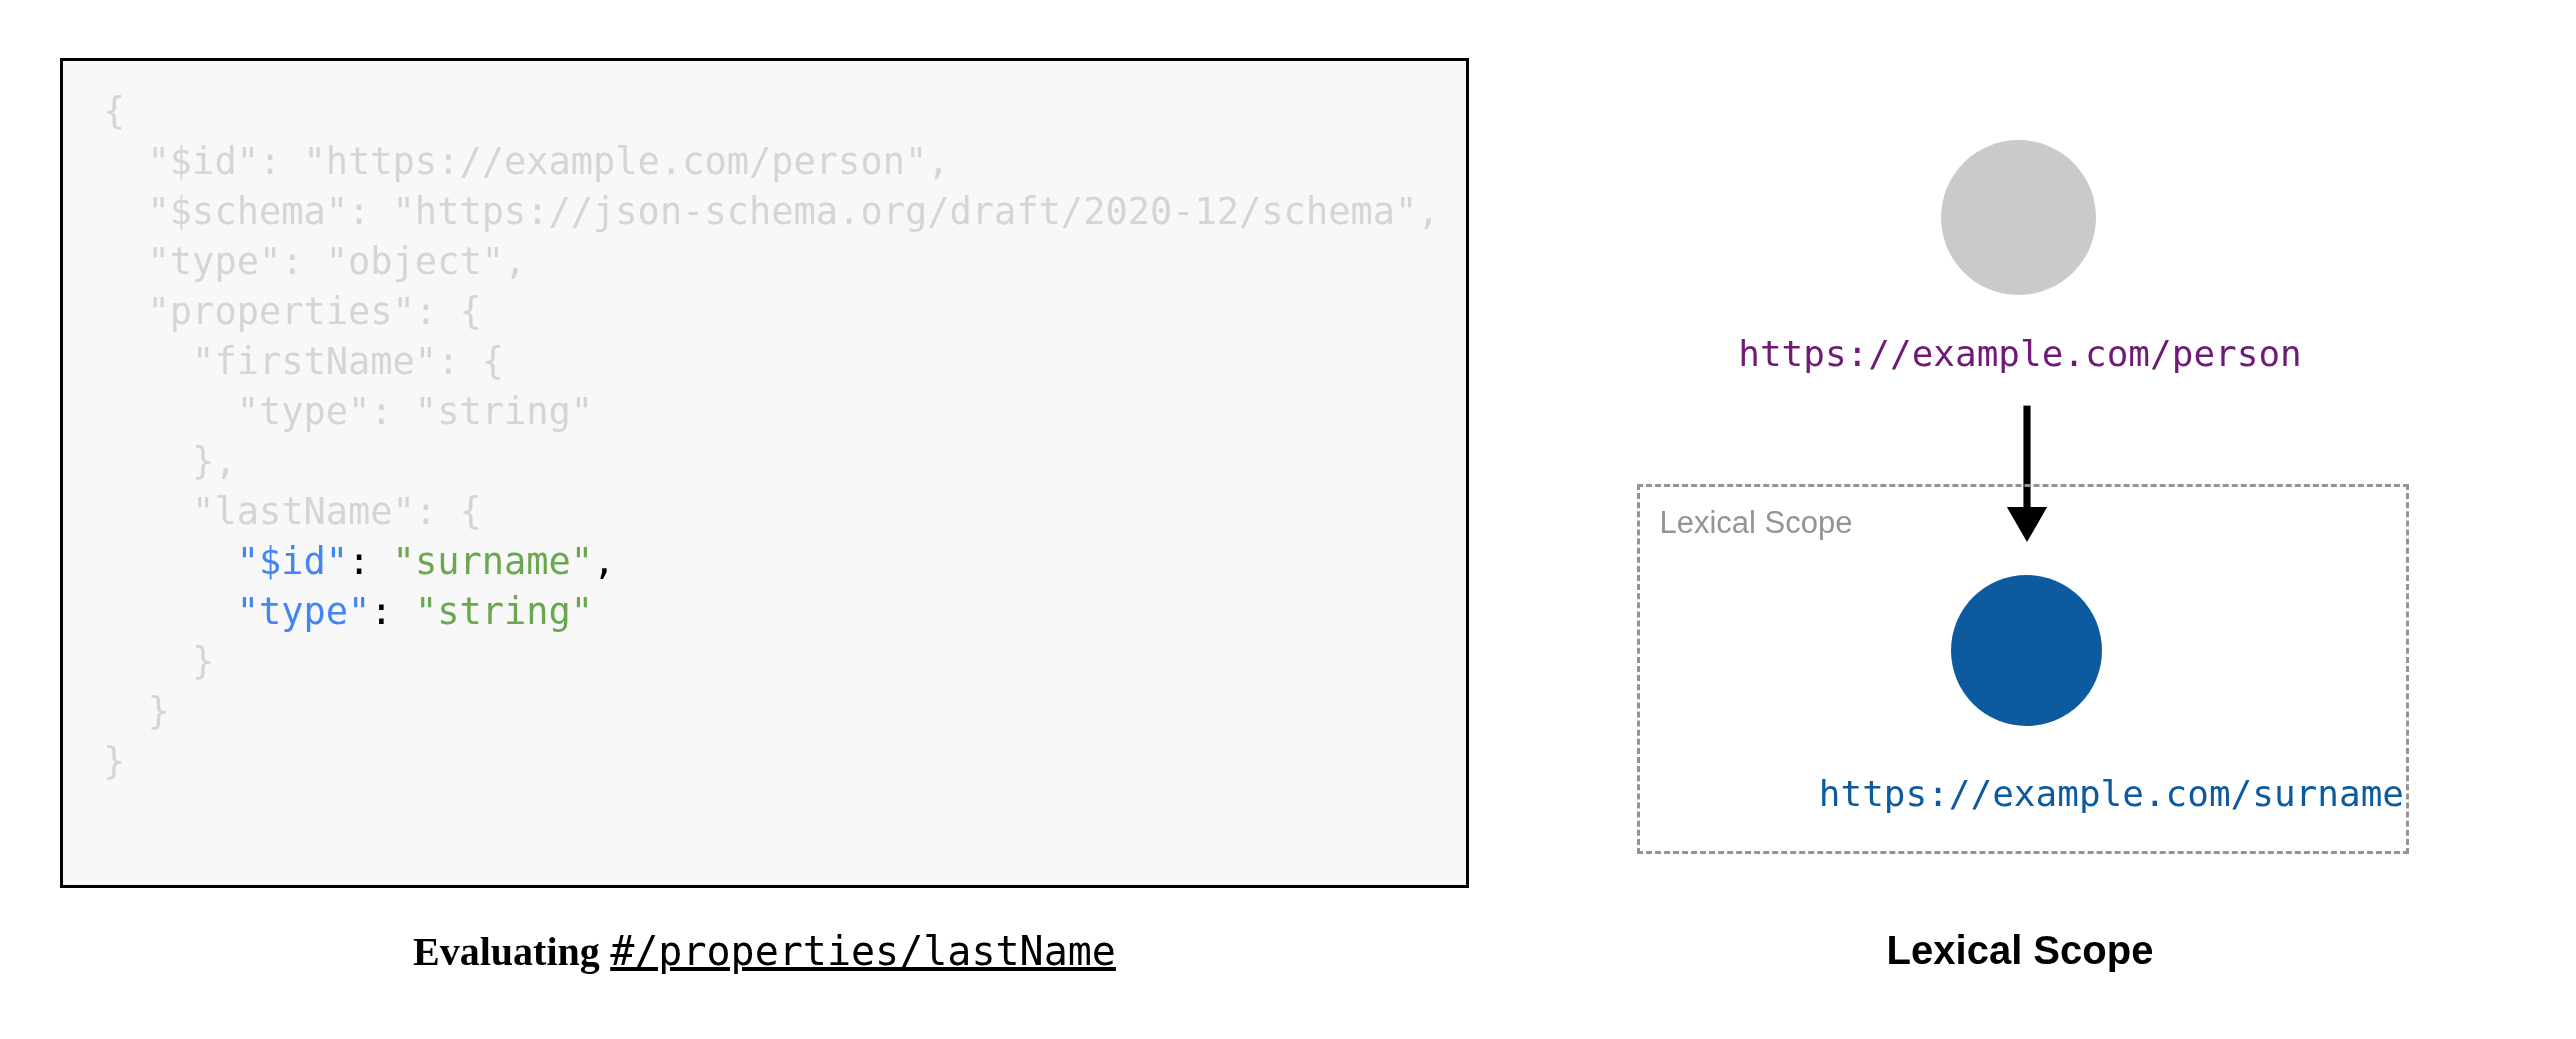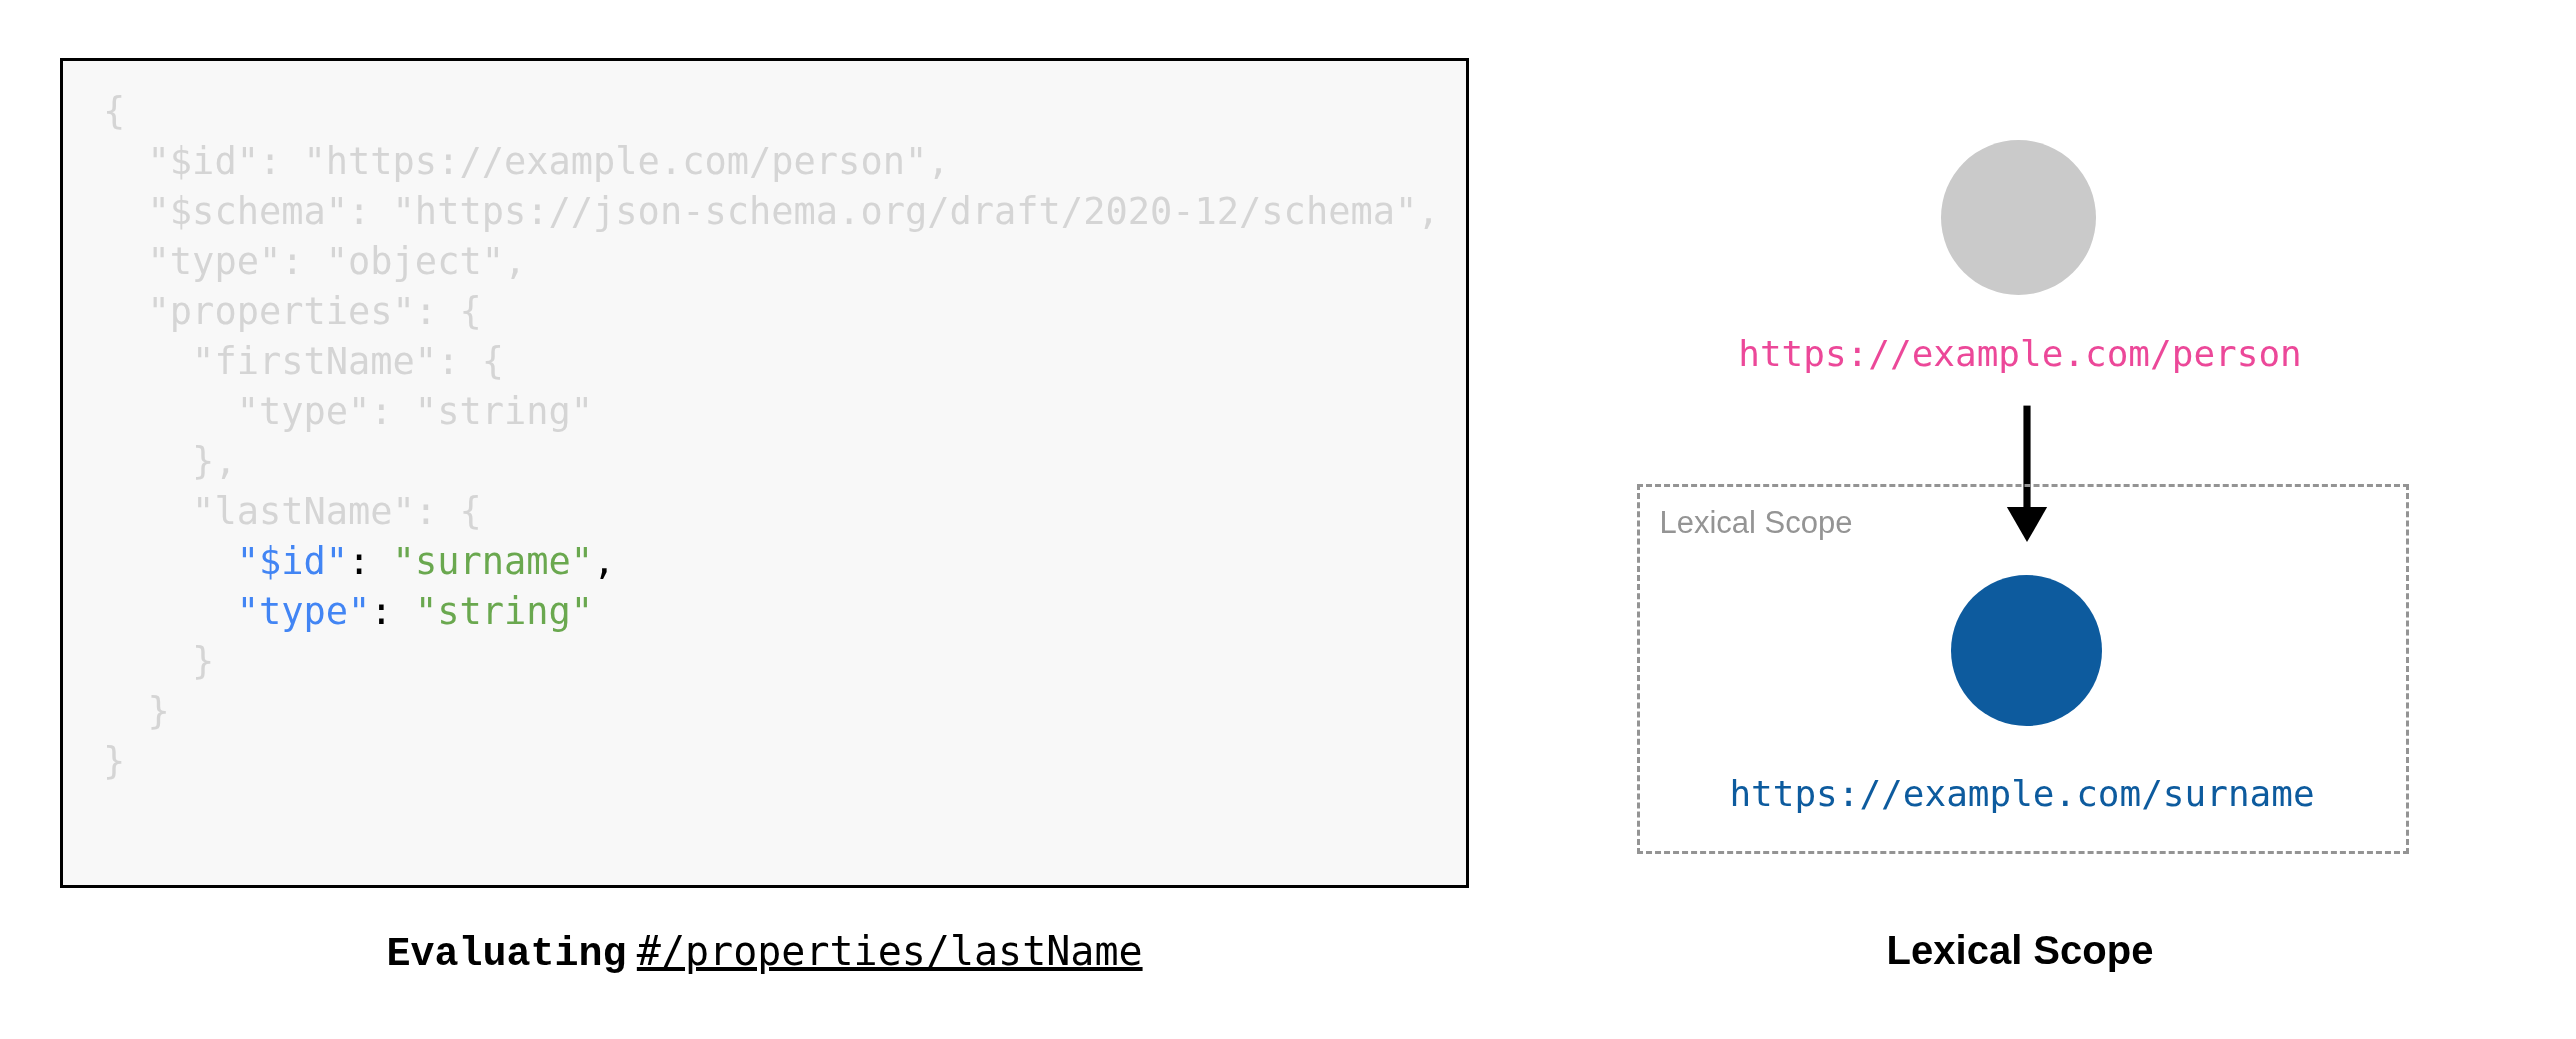--- a/index.html
+++ b/index.html
@@ -55,21 +55,21 @@
 
   #left-caption {
     position: absolute;
     left: 60px;
     top: 928px;
     width: 1409px;
     text-align: center;
     white-space: nowrap;
   }
   #left-caption-strong {
-    font-family: Liberation Mono, monospace;
+    font-family: Liberation Serif, serif;
     font-weight: bold;
     font-size: 40px;
     color: #000000;
   }
   #left-caption-mono {
     font-family: "DejaVu Sans Mono", "Liberation Mono", monospace;
     font-size: 40px;
     color: #000000;
     margin-left: 10.4px;
     text-decoration: underline;
@@ -95,21 +95,21 @@
   }
 
   #root-node-label {
     position: absolute;
     left: 0;
     top: 333px;
     width: 922px;
     text-align: center;
     font-family: "DejaVu Sans Mono", "Liberation Mono", monospace;
     font-size: 36px;
-    color: #ec4899;
+    color: #701a75;
     white-space: nowrap;
   }
 
   
   #scope-arrow {
     position: absolute;
     left: 429px;
     top: 403px;
     width: 78px;
     height: 143px;
@@ -144,21 +144,21 @@
     height: 151px;
     border-radius: 50%;
     background: #0d5b9e;
   }
 
   #scope-node-label {
     position: absolute;
     left: 0;
     top: 286px;
     width: 764px;
-    text-align: center;
+    text-align: right;
     font-family: "DejaVu Sans Mono", "Liberation Mono", monospace;
     font-size: 36px;
     color: #0d5b9e;
     white-space: nowrap;
   }
 
   #right-caption {
     position: absolute;
     left: 0;
     top: 928px;

